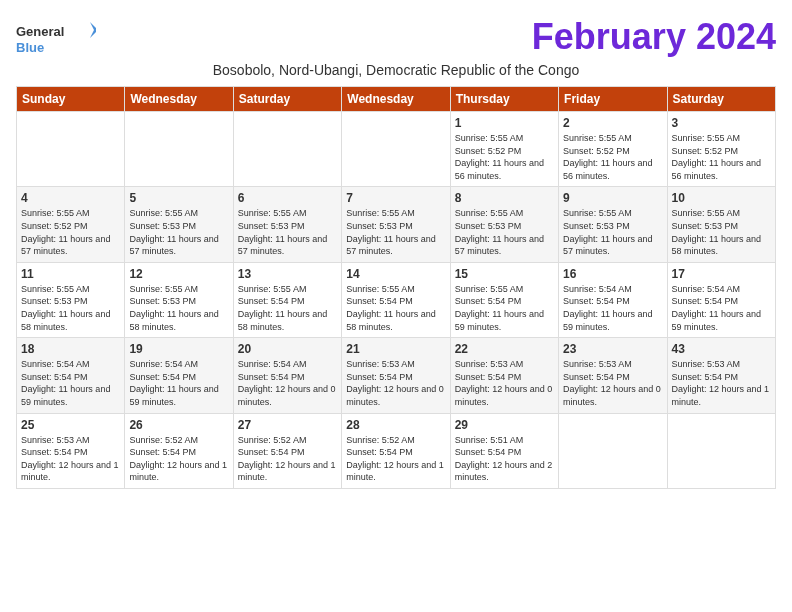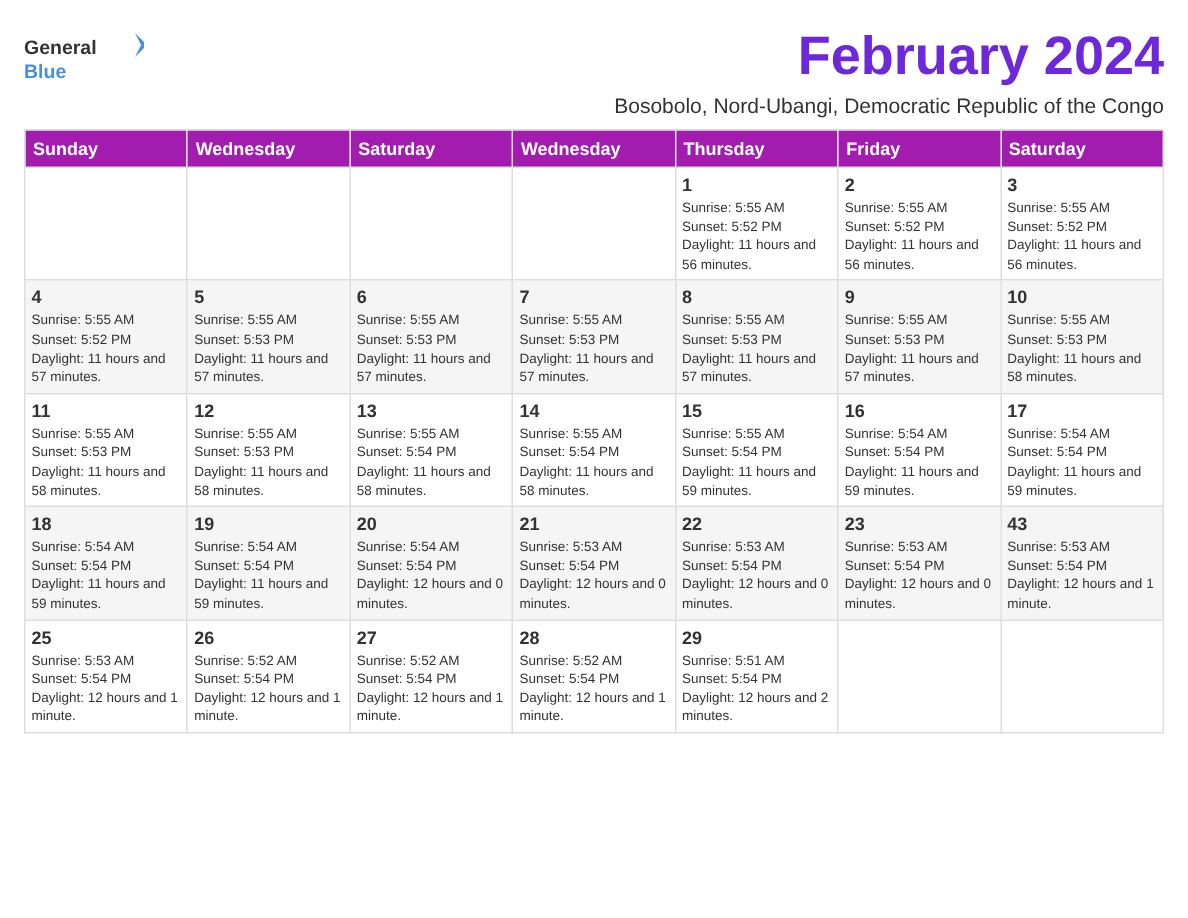--- a/index.html
+++ b/index.html
@@ -22,33 +22,33 @@
       gap: 4px;
     }
     .month-title {
       font-size: 36px;
       font-weight: bold;
       color: #6d28d9;
       text-align: right;
       margin-left: 48px;
     }
     .subtitle {
-      text-align: right;
+      text-align: center;
       font-size: 14px;
       color: #333;
       margin-bottom: 8px;
       font-weight: 500;
     }
     .calendar {
       width: 100%;
       border-collapse: collapse;
       font-size: 10px;
     }
     .calendar th {
-      background-color: #a21caf;
+      background-color: #c2410c;
       color: #fff;
       text-align: left;
       padding: 5px 5px;
       font-size: 12px;
       border: 1px solid #ddd;
     }
     .calendar td {
       border: 1px solid #ddd;
       vertical-align: top;
       padding: 4px 4px;

